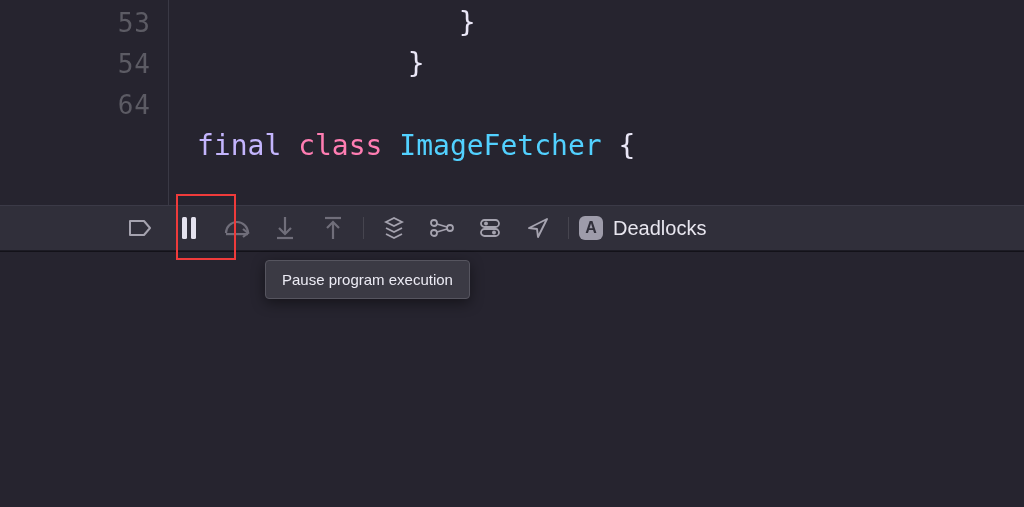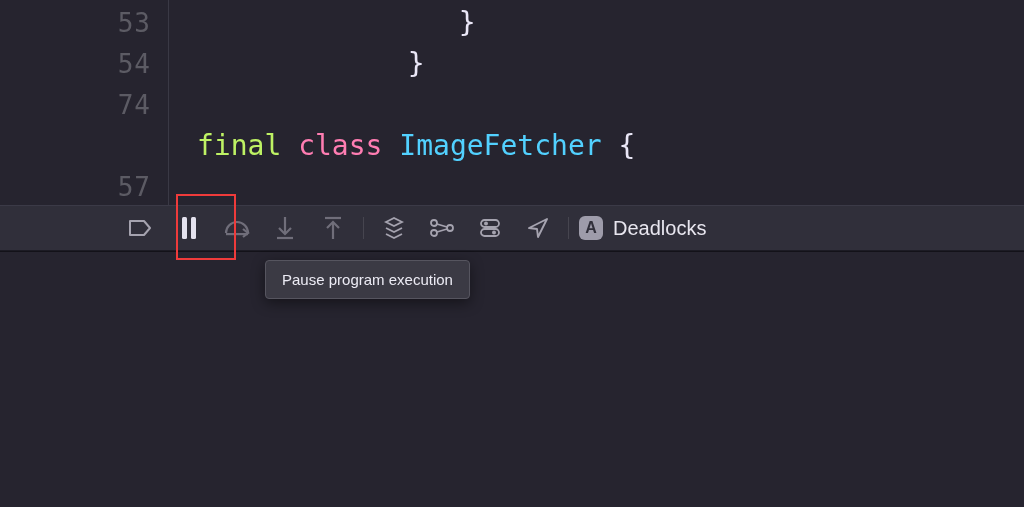--- a/index.html
+++ b/index.html
@@ -50,21 +50,21 @@
   }
   .code {
     padding-left: 28px;
     color: #e6e3f2;
     white-space: pre;
     font-weight: 500;
   }
   .indent-1 .code { padding-left: 130px; }
   .indent-0 .code { padding-left: 28px; }
 
-  .kw-final { color: #bef264; margin-top: 23px; }
+  .kw-final { color: #c4b5fd; margin-top: 23px; }
   .kw-class { color: #ff7db2; }
   .typename { color: #52d1ff; }
   .brace { color: #eae7f7; }
 
   
   .toolbar {
     position: relative;
     height: 46px;
     background: #302f3a;
     border-top: 1px solid #3b3a47;
@@ -148,29 +148,25 @@
     <div class="code-area">
       <div class="line indent-1">
         <span class="ln">53</span>
         <span class="code"><span class="brace">}</span></span>
       </div>
       <div class="line indent-0">
         <span class="ln">54</span>
         <span class="code"><span class="brace">}</span></span>
       </div>
       <div class="line">
-        <span class="ln">74</span>
+        <span class="ln">64</span>
         <span class="code"></span>
       </div>
       <div class="line">
         <span class="code"><span class="kw-final">final</span> <span class="kw-class">class</span> <span class="typename">ImageFetcher</span><span class="brace"> {</span></span>
-      </div>
-      <div class="line">
-        <span class="ln">57</span>
-        <span class="code"></span>
       </div>
     </div>
   </div>
 
   <div class="toolbar">
 
     <div class="tb-btn" style="margin-left:108px">
       <svg width="26" height="20" viewBox="0 0 26 20">
         <path d="M2 3 h14 l6 7 -6 7 h-14 z" fill="none" stroke="#a5a3af" stroke-width="2" stroke-linejoin="round"></path>
       </svg>

